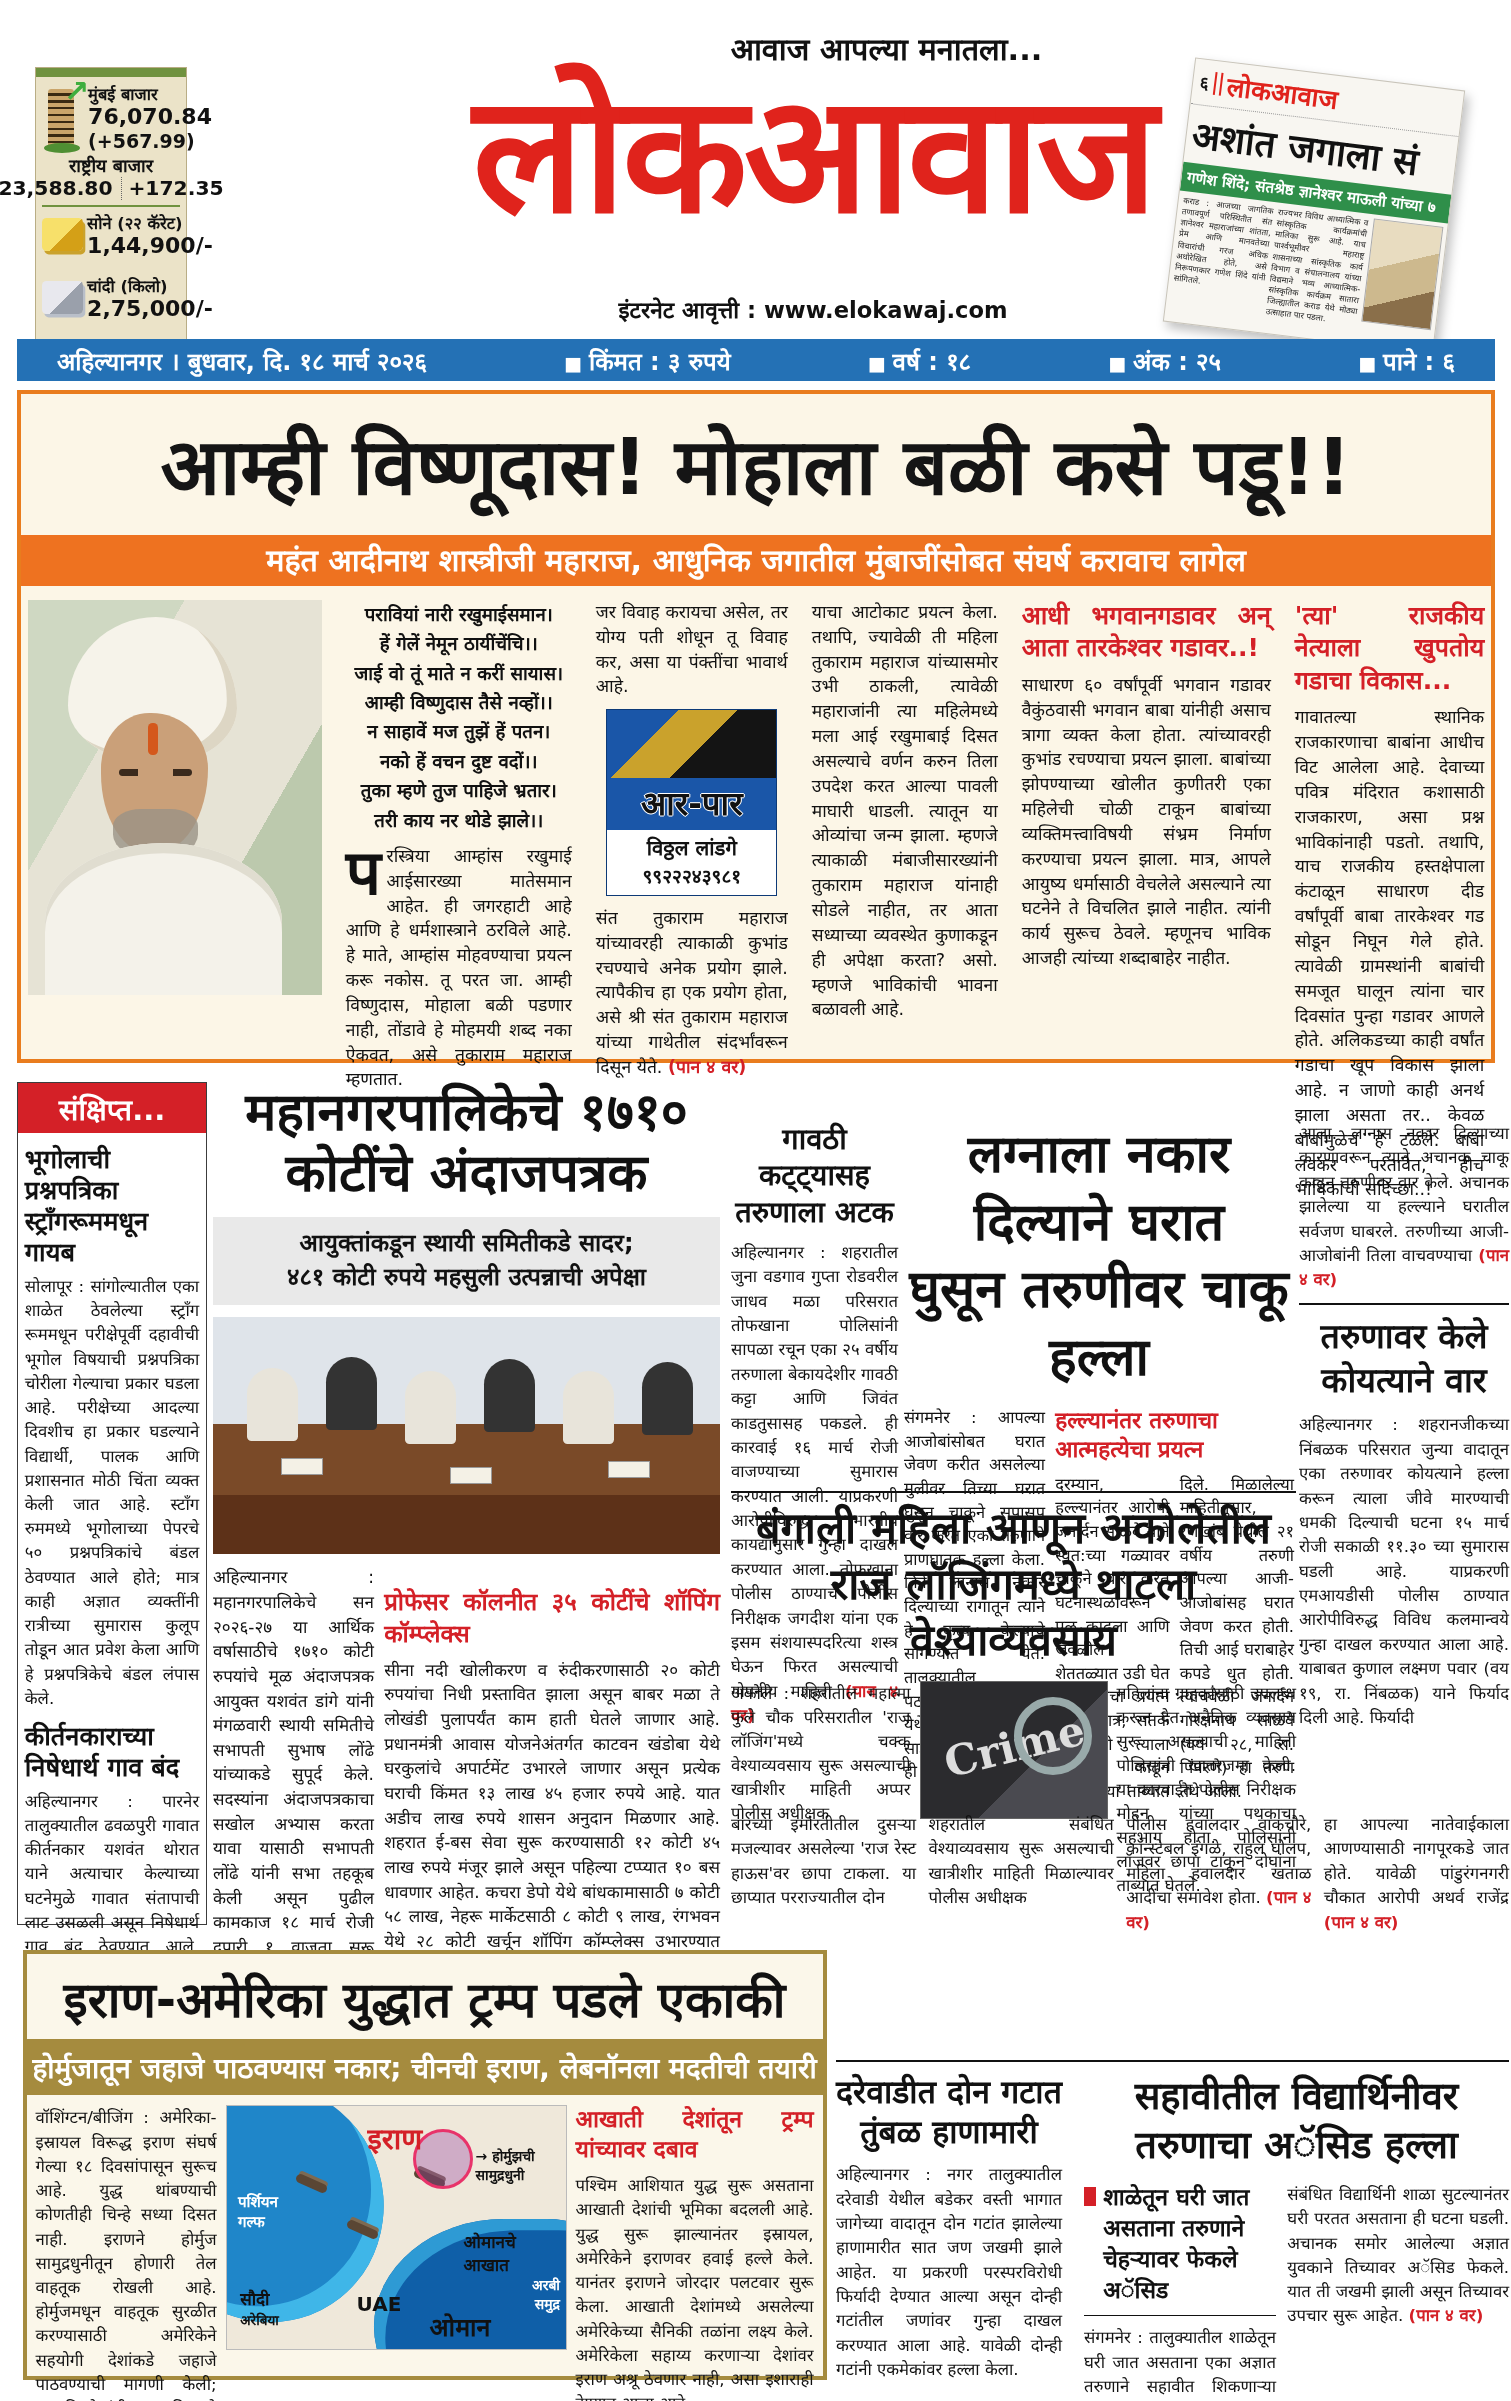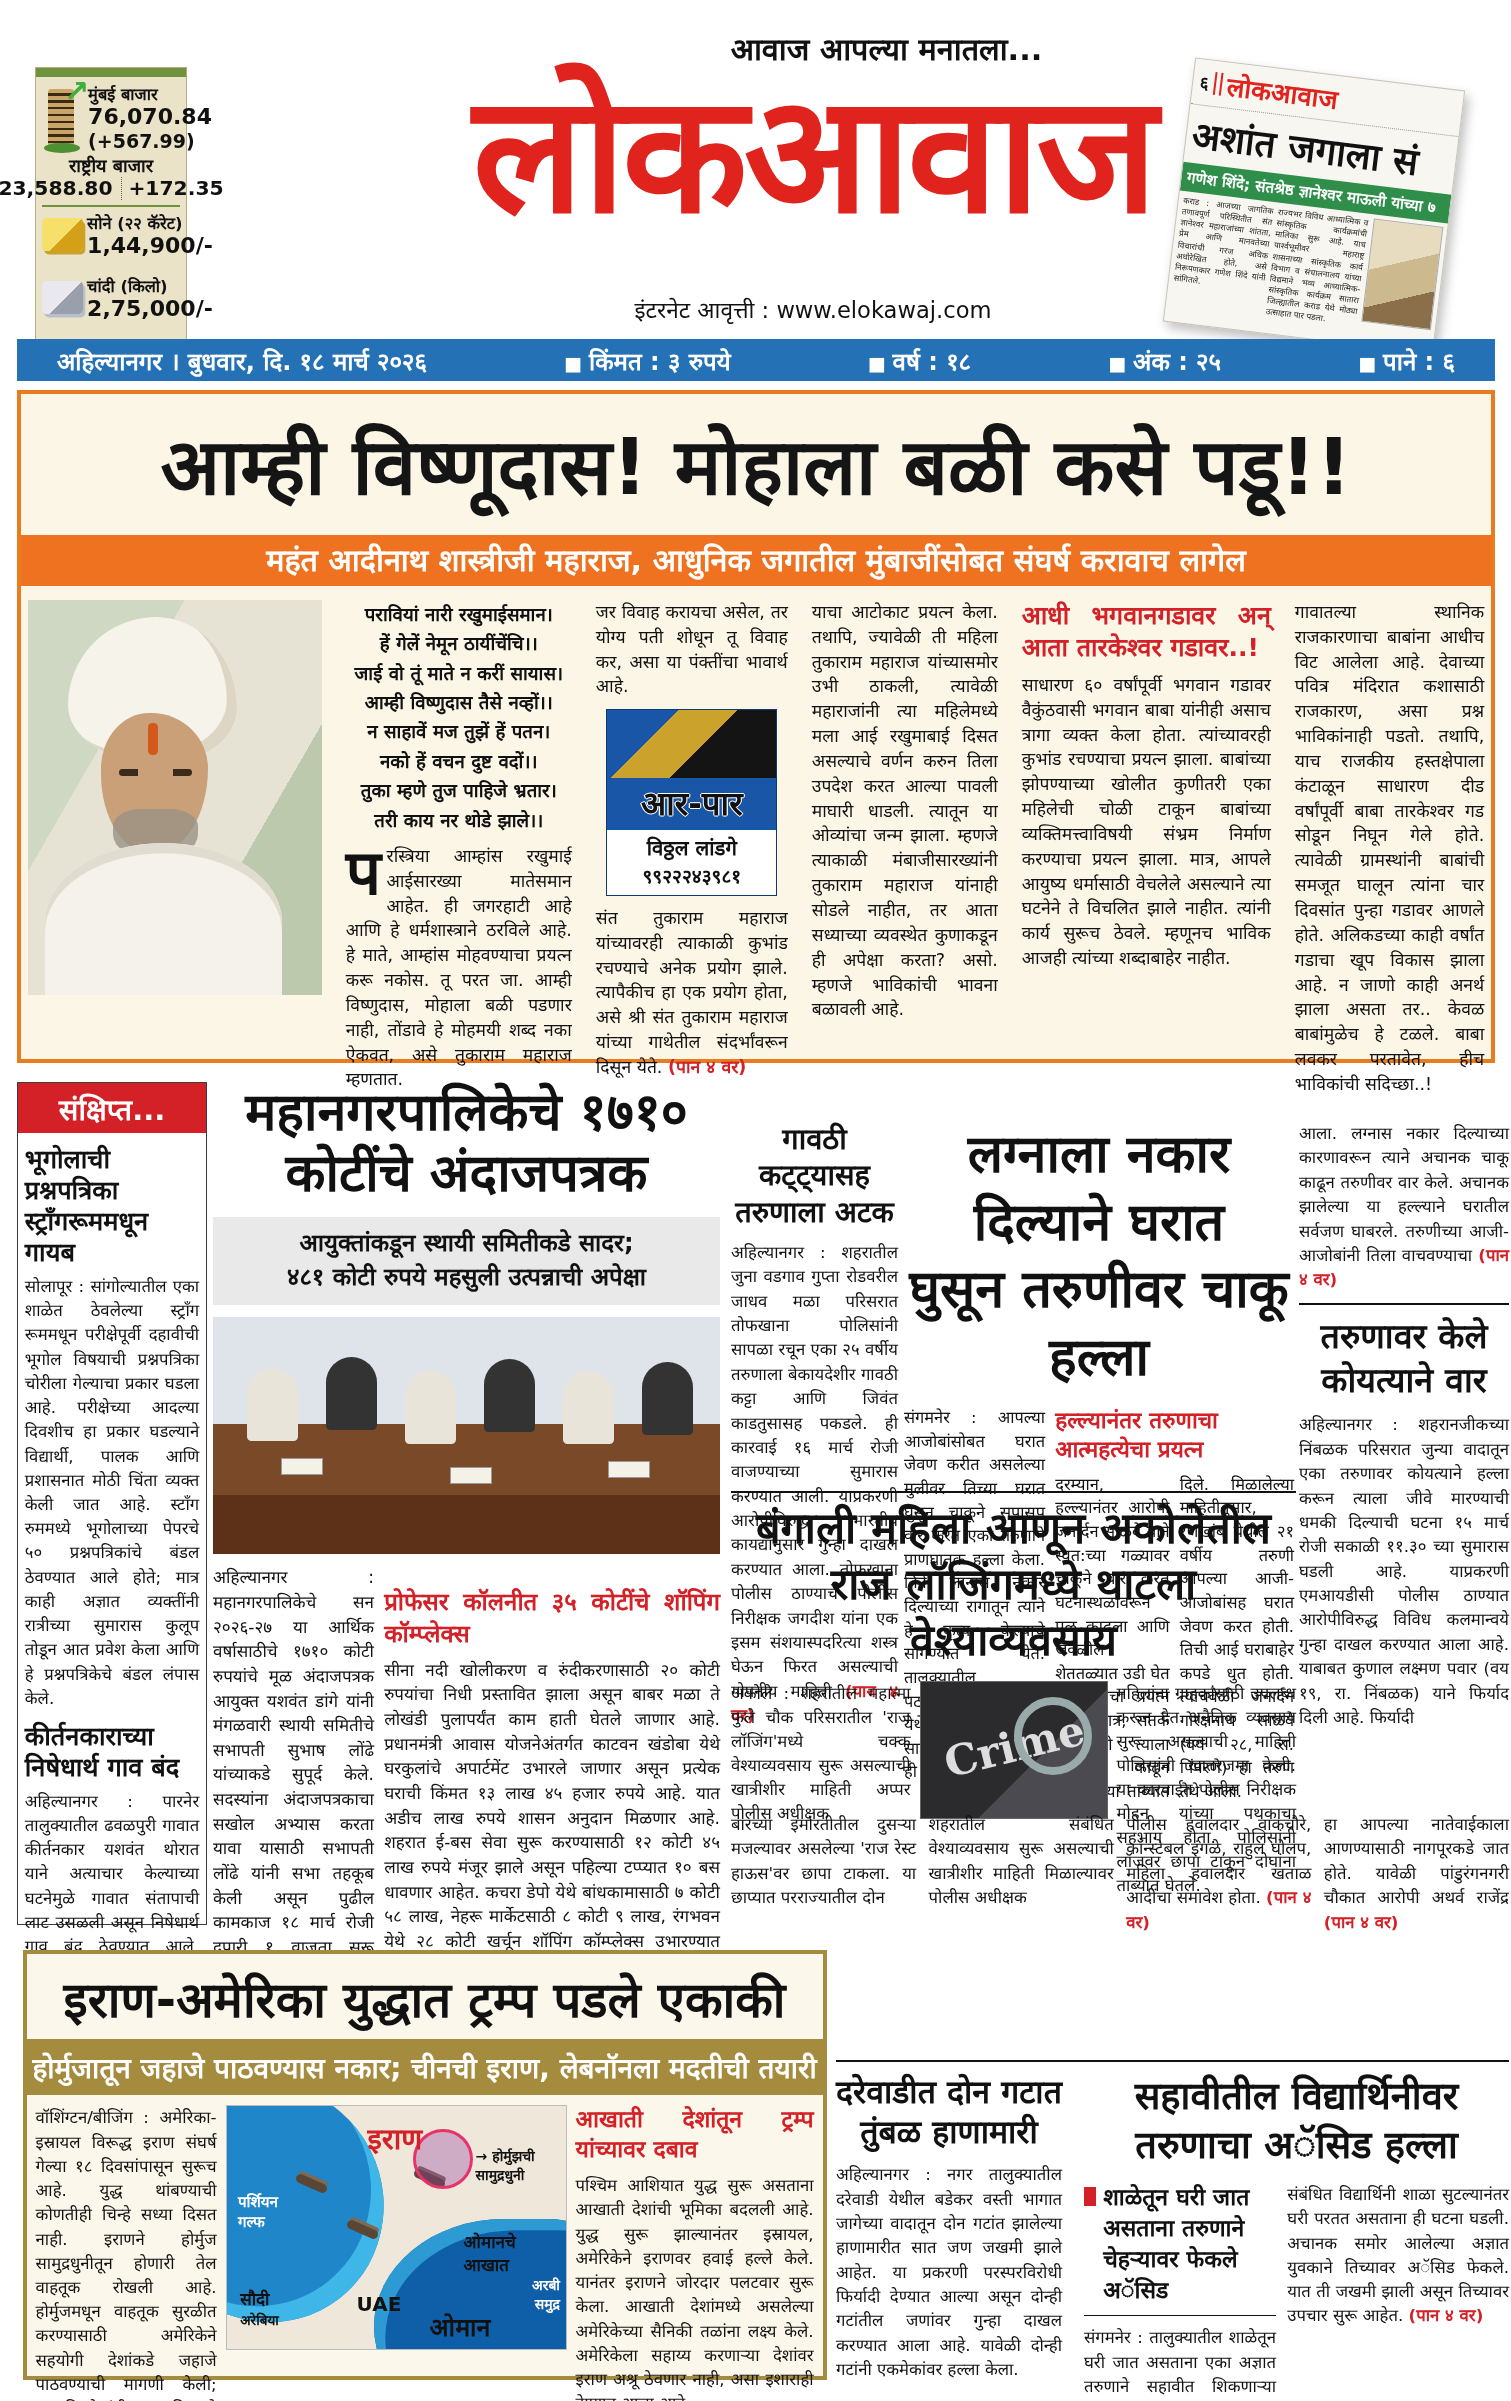--- a/index.html
+++ b/index.html
@@ -27,21 +27,21 @@
   .mdiv{border-top:2.8px solid #70923f;margin:4.5px 0;}
   .goldbars{width:41px;height:33px;flex:none;background:
      linear-gradient(135deg,#f7e06a 0 55%,#d4a017 55% 100%);border-radius:4.5px;box-shadow:2.3px 3.4px 0 #caa22c;}
   .silverbars{width:41px;height:33px;flex:none;background:
      linear-gradient(135deg,#e8e8ee 0 55%,#9aa0ab 55% 100%);border-radius:4.5px;box-shadow:2.3px 3.4px 0 #b9bfc9;}
 
   
   .tagline{left:638px;top:27px;width:497px;font-size:30.5px;font-weight:bold;text-align:center;}
   .mast{left:452px;top:45px;width:723px;text-align:center;font-size:163px;line-height:1.35;
         font-weight:bold;color:#e0231c;letter-spacing:-3.4px;}
-  .edition{left:508px;top:294px;width:610px;text-align:center;font-size:22.6px;font-weight:normal;}
+  .edition{left:508px;top:294px;width:610px;text-align:center;font-size:22.6px;font-weight:bold;}
 
   
   .thumb{left:1178px;top:73px;width:270px;height:264px;transform:rotate(7deg);
      background:#f8f6f1;border:1.1px solid #c8c4ba;box-shadow:4.5px 5.6px 10.2px rgba(0,0,0,.25);overflow:hidden;}
   .th-head{display:flex;align-items:center;gap:5.6px;padding:4.5px 6.8px;border-bottom:1.7px dotted #999;}
   .th-no{font-size:17px;font-weight:bold;}
   .th-bars{width:3.4px;height:22.6px;border-left:2.3px solid #e0231c;border-right:2.3px solid #e0231c;}
   .th-brand{font-size:26px;font-weight:bold;color:#e0231c;}
   .th-hl{font-size:37px;font-weight:bold;white-space:nowrap;overflow:hidden;padding:3.4px 5.6px;}
   .th-green{background:#2f8f4a;color:#fff;font-size:15.2px;font-weight:bold;padding:4.5px 5.6px;white-space:nowrap;overflow:hidden;}
@@ -277,20 +277,21 @@
         </div>
         <span>संत तुकाराम महाराज यांच्यावरही त्याकाळी कुभांड रचण्याचे अनेक प्रयोग झाले. त्यापैकीच हा एक प्रयोग होता, असे श्री संत तुकाराम महाराज यांच्या गाथेतील संदर्भांवरून दिसून येते.</span>
         <span class="red b">(पान ४ वर)</span>
       </div>
       <div class="lcol just" style="width:186px;flex:none">याचा आटोकाट प्रयत्न केला. तथापि, ज्यावेळी ती महिला तुकाराम महाराज यांच्यासमोर उभी ठाकली, त्यावेळी महाराजांनी त्या महिलेमध्ये मला आई रखुमाबाई दिसत असल्याचे वर्णन करुन तिला उपदेश करत आल्या पावली माघारी धाडली. त्यातून या ओव्यांचा जन्म झाला. म्हणजे त्याकाळी मंबाजीसारख्यांनी तुकाराम महाराज यांनाही सोडले नाहीत, तर आता सध्याच्या व्यवस्थेत कुणाकडून ही अपेक्षा करता? असो. म्हणजे भाविकांची भावना बळावली आहे.</div>
       <div class="lcol just" style="width:249px;flex:none">
         <div class="subhl">आधी भगवानगडावर अन् आता तारकेश्वर गडावर..!</div>
         <span>साधारण ६० वर्षांपूर्वी भगवान गडावर वैकुंठवासी भगवान बाबा यांनीही असाच त्रागा व्यक्त केला होता. त्यांच्यावरही कुभांड रचण्याचा प्रयत्न झाला. बाबांच्या झोपण्याच्या खोलीत कुणीतरी एका महिलेची चोळी टाकून बाबांच्या व्यक्तिमत्त्वाविषयी संभ्रम निर्माण करण्याचा प्रयत्न झाला. मात्र, आपले आयुष्य धर्मासाठी वेचलेले असल्याने त्या घटनेने ते विचलित झाले नाहीत. त्यांनी कार्य सुरूच ठेवले. म्हणूनच भाविक आजही त्यांच्या शब्दाबाहेर नाहीत.</span>
       </div>
       <div class="lcol just" style="flex:1">
+        <div class="subhl">'त्या' राजकीय नेत्याला खुपतोय गडाचा विकास...</div>
         <span>गावातल्या स्थानिक राजकारणाचा बाबांना आधीच विट आलेला आहे. देवाच्या पवित्र मंदिरात कशासाठी राजकारण, असा प्रश्न भाविकांनाही पडतो. तथापि, याच राजकीय हस्तक्षेपाला कंटाळून साधारण दीड वर्षांपूर्वी बाबा तारकेश्वर गड सोडून निघून गेले होते. त्यावेळी ग्रामस्थांनी बाबांची समजूत घालून त्यांना चार दिवसांत पुन्हा गडावर आणले होते. अलिकडच्या काही वर्षांत गडाचा खूप विकास झाला आहे. न जाणो काही अनर्थ झाला असता तर.. केवळ बाबांमुळेच हे टळले. बाबा लवकर परतावेत, हीच भाविकांची सदिच्छा..!</span>
       </div>
     </div>
   </div>
 
   <div class="abs briefs">
     <div class="briefs-title">संक्षिप्त...</div>
     <div class="brief-h">भूगोलाची प्रश्नपत्रिका स्ट्राँगरूममधून गायब</div>
     <div class="brief-b">सोलापूर : सांगोल्यातील एका शाळेत ठेवलेल्या स्ट्राँग रूममधून परीक्षेपूर्वी दहावीची भूगोल विषयाची प्रश्नपत्रिका चोरीला गेल्याचा प्रकार घडला आहे. परीक्षेच्या आदल्या दिवशीच हा प्रकार घडल्याने विद्यार्थी, पालक आणि प्रशासनात मोठी चिंता व्यक्त केली जात आहे. स्टाँग रुममध्ये भूगोलाच्या पेपरचे ५० प्रश्नपत्रिकांचे बंडल ठेवण्यात आले होते; मात्र काही अज्ञात व्यक्तींनी रात्रीच्या सुमारास कुलूप तोडून आत प्रवेश केला आणि हे प्रश्नपत्रिकेचे बंडल लंपास केले.</div>
     <div class="brief-h">कीर्तनकाराच्या निषेधार्थ गाव बंद</div>

